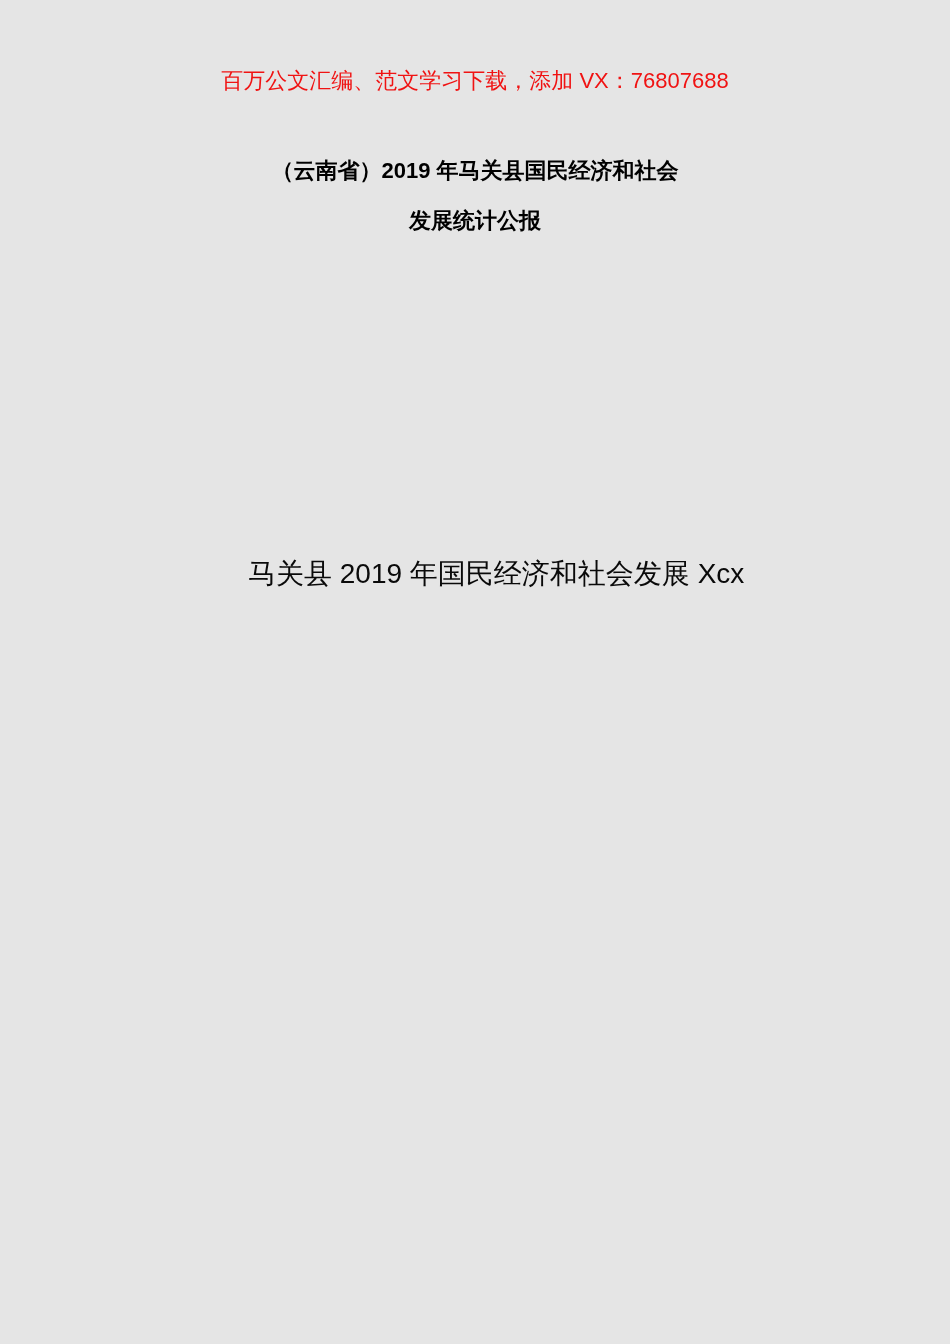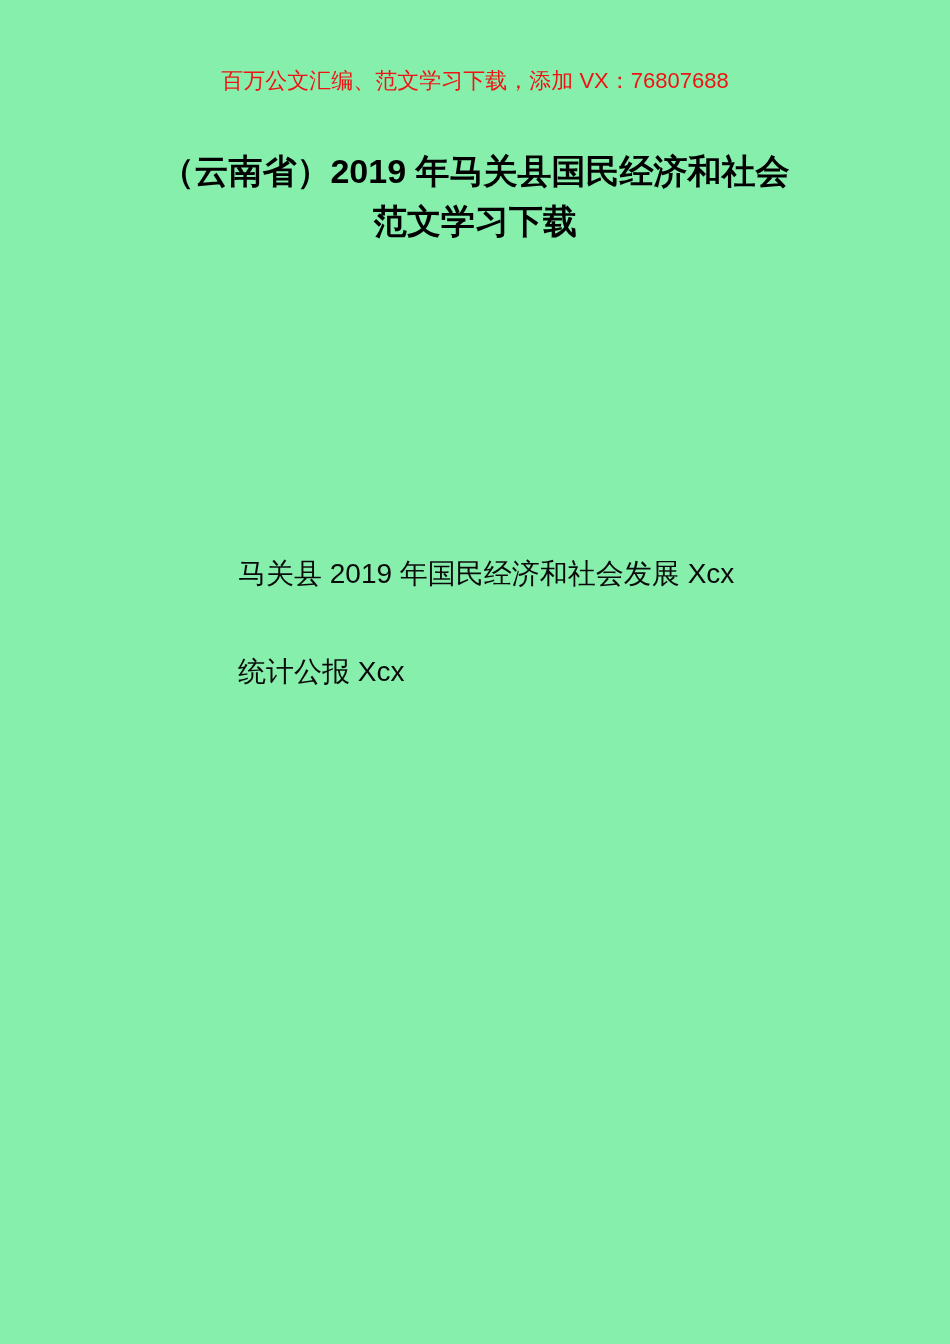--- a/index.html
+++ b/index.html
@@ -4,21 +4,21 @@
 <style>
   html, body {
     margin: 0;
     padding: 0;
     background: #ffffff;
   }
   .page {
     position: relative;
     width: 950px;
     height: 1344px;
-    background: #86efac;
+    background: #e5e5e5;
     overflow: hidden;
     font-family: "Liberation Sans", "DejaVu Sans", sans-serif;
     color: #000000;
   }
   .promo {
     position: absolute;
     top: 68px;
     left: 0;
     width: 100%;
     text-align: center;
@@ -26,28 +26,28 @@
     line-height: 26px;
     color: #f01313;
     font-weight: 400;
   }
   .doc-title {
     position: absolute;
     top: 146px;
     left: 75px;
     right: 75px;
     text-align: center;
-    font-size: 34px;
+    font-size: 22px;
     line-height: 50px;
     font-weight: 700;
     color: #000000;
   }
   .para {
     position: absolute;
-    left: 138px;
+    left: 148px;
     width: 666px;
     font-size: 28px;
     line-height: 48px;
     text-align: justify;
     text-indent: 100px;
     color: #0a0a0a;
     margin: 0;
   }
   .para-subtitle-1 { top: 550px; }
   .para-subtitle-2 { top: 648px; }
@@ -56,22 +56,21 @@
 </style>
 </head>
 <body>
 
 <div class="page">
 
   <div class="promo">百万公文汇编、范文学习下载，添加 VX：76807688</div>
 
   <div class="doc-title">
     <div>（云南省）2019 年马关县国民经济和社会</div>
-    <div>范文学习下载</div>
+    <div>发展统计公报</div>
   </div>
 
   <p class="para para-subtitle-1">马关县 2019 年国民经济和社会发展 Xcx</p>
 
-  <p class="para para-subtitle-2">统计公报 Xcx</p>
 
 
 
 </div>
 
 </body></html>

